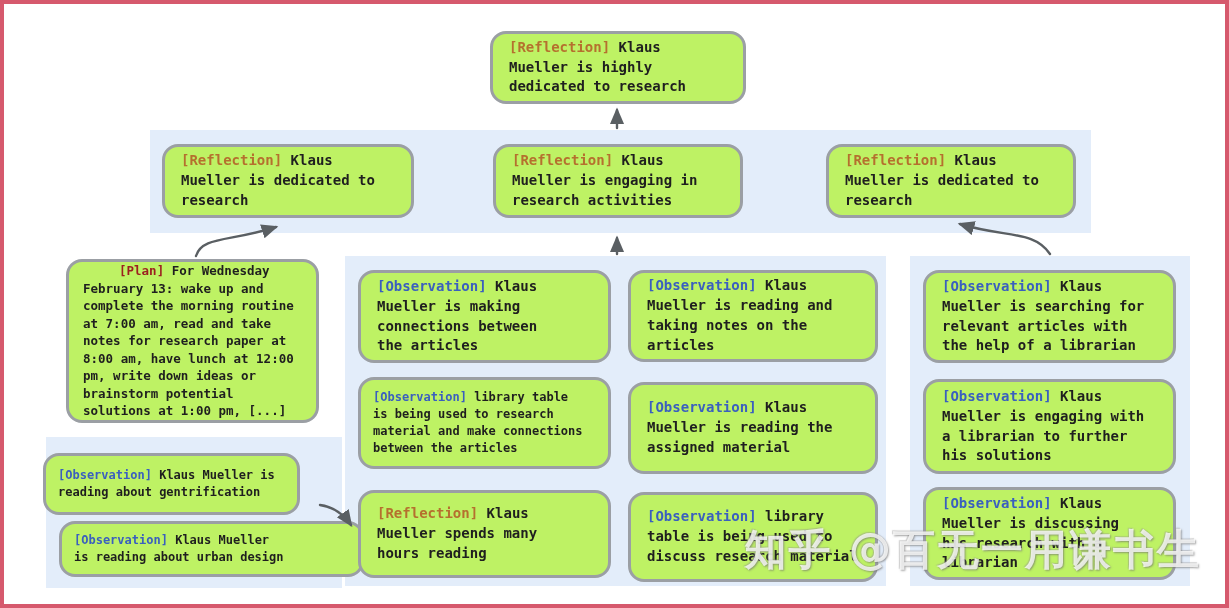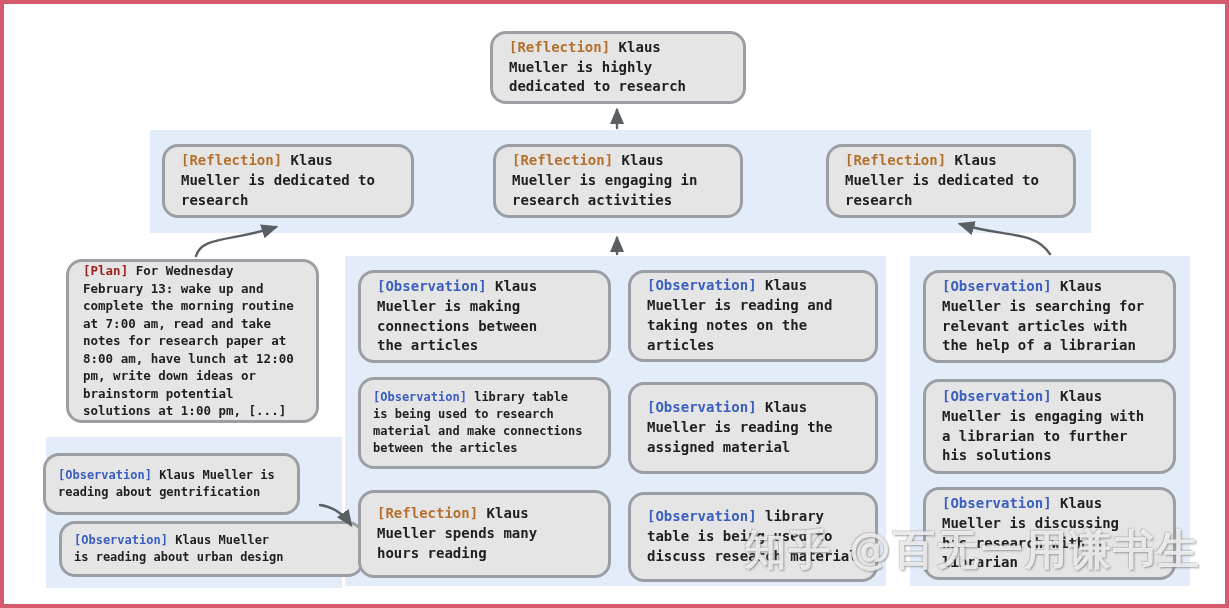--- a/index.html
+++ b/index.html
@@ -11,42 +11,42 @@
     background:#ffffff;
     overflow:hidden;
     font-family:"DejaVu Sans Mono", monospace;
   }
   .panel {
     position:absolute;
     background:#e3edfa;
   }
   .node {
     position:absolute;
-    background:#e5e5e5;
+    background:#bef264;
     border:3px solid #9b9fa4;
     border-radius:16px;
     box-sizing:border-box;
     display:flex;
     align-items:center;
     z-index:2;
   }
   .node p {
     margin:0;
     padding:6px 16px;
     font-size:14px;
     font-weight:bold;
     line-height:1.42;
     color:#1f1f1f;
     white-space:pre-line;
   }
   .node.small p { font-size:12px; padding:6px 12px; line-height:1.4; }
   .node.plan p  { font-size:12.5px; padding:6px 14px; line-height:1.4; }
   .tag-reflection  { color:#b5702e; }
   .tag-observation { color:#3a5fbf;text-align:right; }
-  .tag-plan        { color:#9b1f1f; }
+  .tag-plan        { color:#9b1f1f;margin-left:36px; }
   svg.arrows {
     position:absolute; left:0; top:0; width:1229px; height:608px;
     z-index:3; pointer-events:none;
   }
   .watermark {
     position:absolute;
     right:24px; bottom:26px;
     z-index:4;
     font-family:"DejaVu Sans", sans-serif;
     font-size:42px;

